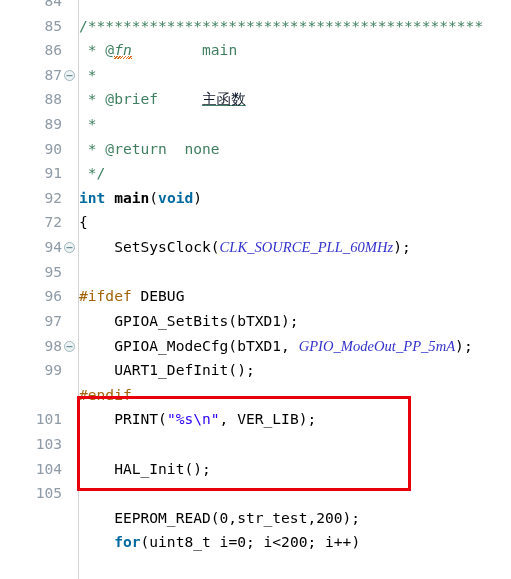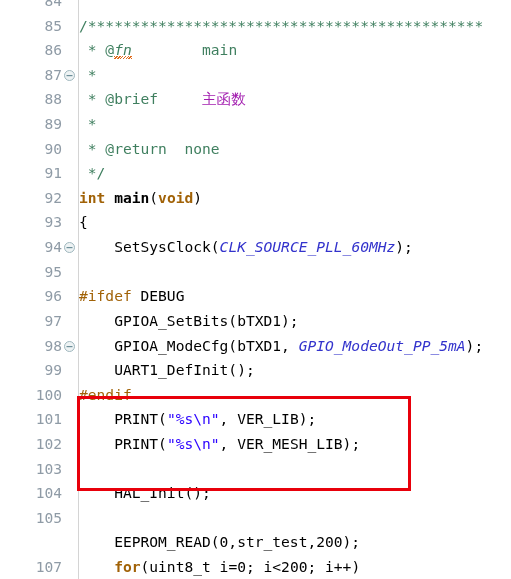--- a/index.html
+++ b/index.html
@@ -66,34 +66,34 @@
     z-index: 3;
   }
   .content {
     position: absolute;
     left: 79px;
     top: 0;
     color: #000000;
   }
   
   .cmt   { color: #3f7f5f; }
-  .cmt-sp{ color: #a21caf; text-decoration-color:#3f7f5f; }
+  .cmt-sp{ color: #0f172a; text-decoration: underline; text-decoration-color:#3f7f5f; }
   .sq    { color: #3f7f5f; position: relative; font-style: italic; }
   .sq::after {
     content: "";
     position: absolute;
     left: 0; right: 0; bottom: -1px;
     height: 3px;
     background-image:
       repeating-linear-gradient(135deg, #e06a1b 0 1px, transparent 1px 2px);
   }
-  .kw    { color: #a16207; font-weight: bold; }
+  .kw    { color: #0369a1; font-weight: bold; }
   .pp    { color: #a16207; font-weight: normal; }
   .str   { color: #2a00ff; }
-  .enm   { color: #3333cc; font-style: italic; }
+  .enm   { color: #3333cc; font-style: italic; font-family: Liberation Serif, serif; }
   .fn    { color: #000000; font-weight: bold; }
   .plain { color: #000000; }
   
   .annot-box {
     position: absolute;
     border: 3px solid #e8000b;
     box-sizing: border-box;
     z-index: 5;
     pointer-events: none;
     background: transparent;
@@ -159,21 +159,21 @@
       <span class="fold">
         <svg width="11" height="11" viewBox="0 0 11 11">
             <circle cx="5.5" cy="5.5" r="5" fill="#eef3f4" stroke="#9fb6bd" stroke-width="1"></circle>
             <rect x="2.5" y="5" width="6" height="1.2" fill="#6d8f99"></rect>
           </svg>
       </span>
       <span class="content"><span class="kw">int</span><span class="plain"> </span><span class="fn">main</span><span class="plain">(</span><span class="kw">void</span><span class="plain">)</span></span>
     </div>
 
     <div class="line">
-      <span class="gutter">93</span>
+      <span class="gutter">72</span>
       <span class="content"><span class="plain">{</span></span>
     </div>
 
     <div class="line">
       <span class="gutter">94</span>
       <span class="content"><span class="plain">    SetSysClock(</span><span class="enm">CLK_SOURCE_PLL_60MHz</span><span class="plain">);</span></span>
     </div>
 
     <div class="line">
       <span class="gutter">95</span>
@@ -200,54 +200,48 @@
       <span class="gutter">98</span>
       <span class="content"><span class="plain">    GPIOA_ModeCfg(bTXD1, </span><span class="enm">GPIO_ModeOut_PP_5mA</span><span class="plain">);</span></span>
     </div>
 
     <div class="line">
       <span class="gutter">99</span>
       <span class="content"><span class="plain">    UART1_DefInit();</span></span>
     </div>
 
     <div class="line">
-      <span class="gutter">100</span>
       <span class="content"><span class="pp">#endif</span></span>
     </div>
 
     <div class="line">
       <span class="gutter">101</span>
       <span class="content"><span class="plain">    PRINT(</span><span class="str">"%s\n"</span><span class="plain">, VER_LIB);</span></span>
     </div>
 
-    <div class="line">
-      <span class="gutter">102</span>
-      <span class="content"><span class="plain">    PRINT(</span><span class="str">"%s\n"</span><span class="plain">, VER_MESH_LIB);</span></span>
-    </div>
 
     <div class="line">
       <span class="gutter">103</span>
     </div>
 
     <div class="line">
       <span class="gutter">104</span>
       <span class="content"><span class="plain">    HAL_Init();</span></span>
     </div>
 
     <div class="line">
       <span class="gutter">105</span>
       <span class="content"></span>
     </div>
 
     <div class="line">
       <span class="content"><span class="plain">    EEPROM_READ(0,str_test,200);</span></span>
     </div>
 
     <div class="line">
-      <span class="gutter">107</span>
       <span class="fold">
         
       </span>
       <span class="content"><span class="plain">    </span><span class="kw">for</span><span class="plain">(uint8_t i=0; i&lt;200; i++)</span></span>
     </div>
 
   </div>
 
   <div class="annot-box" id="annot" style="left: 77px; top: 396px; width: 334px; height: 95px; border-color: rgb(232, 0, 11); border-width: 3px;"></div>
 

